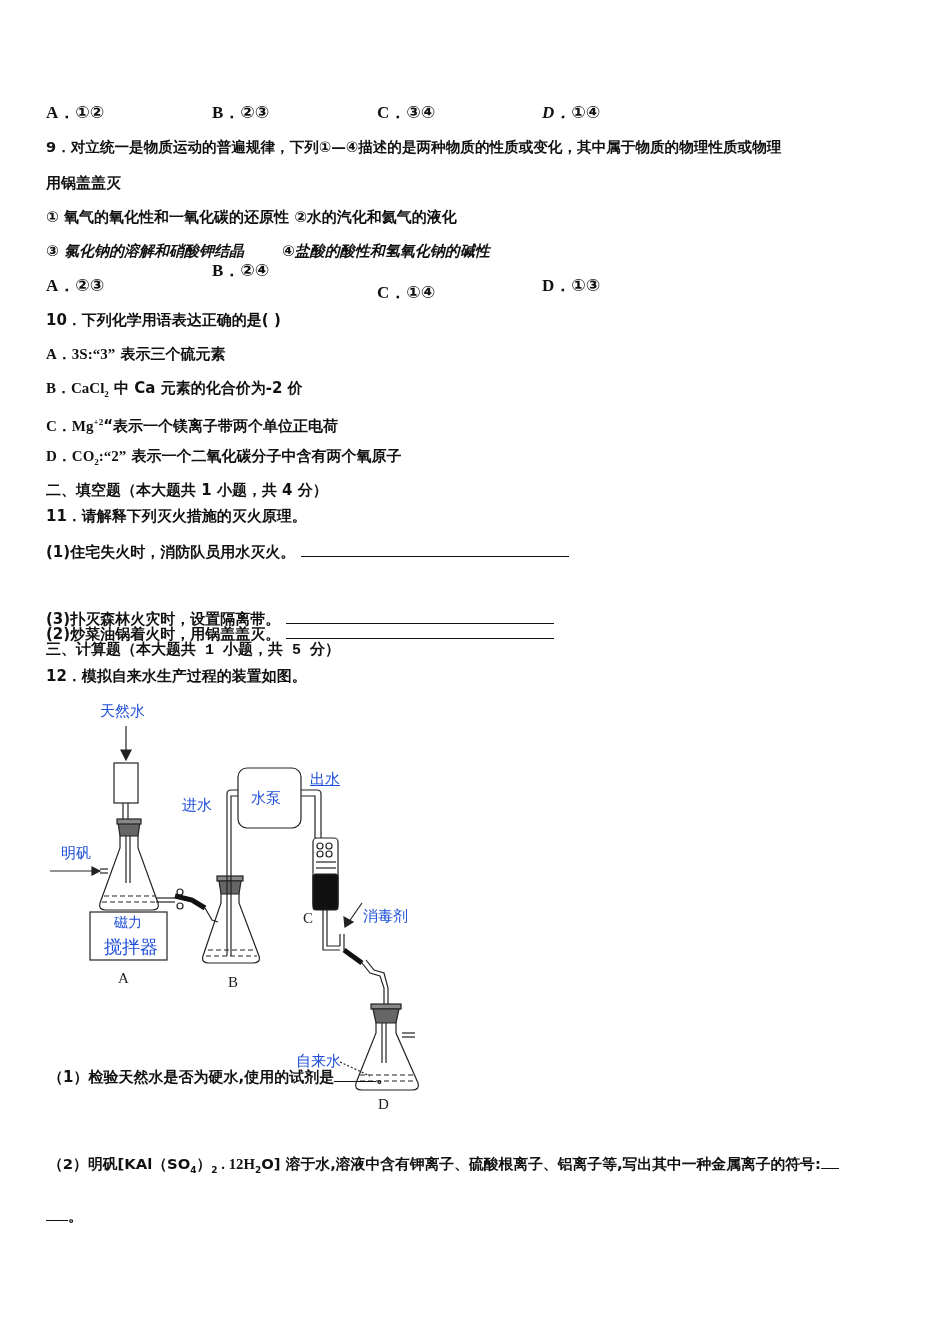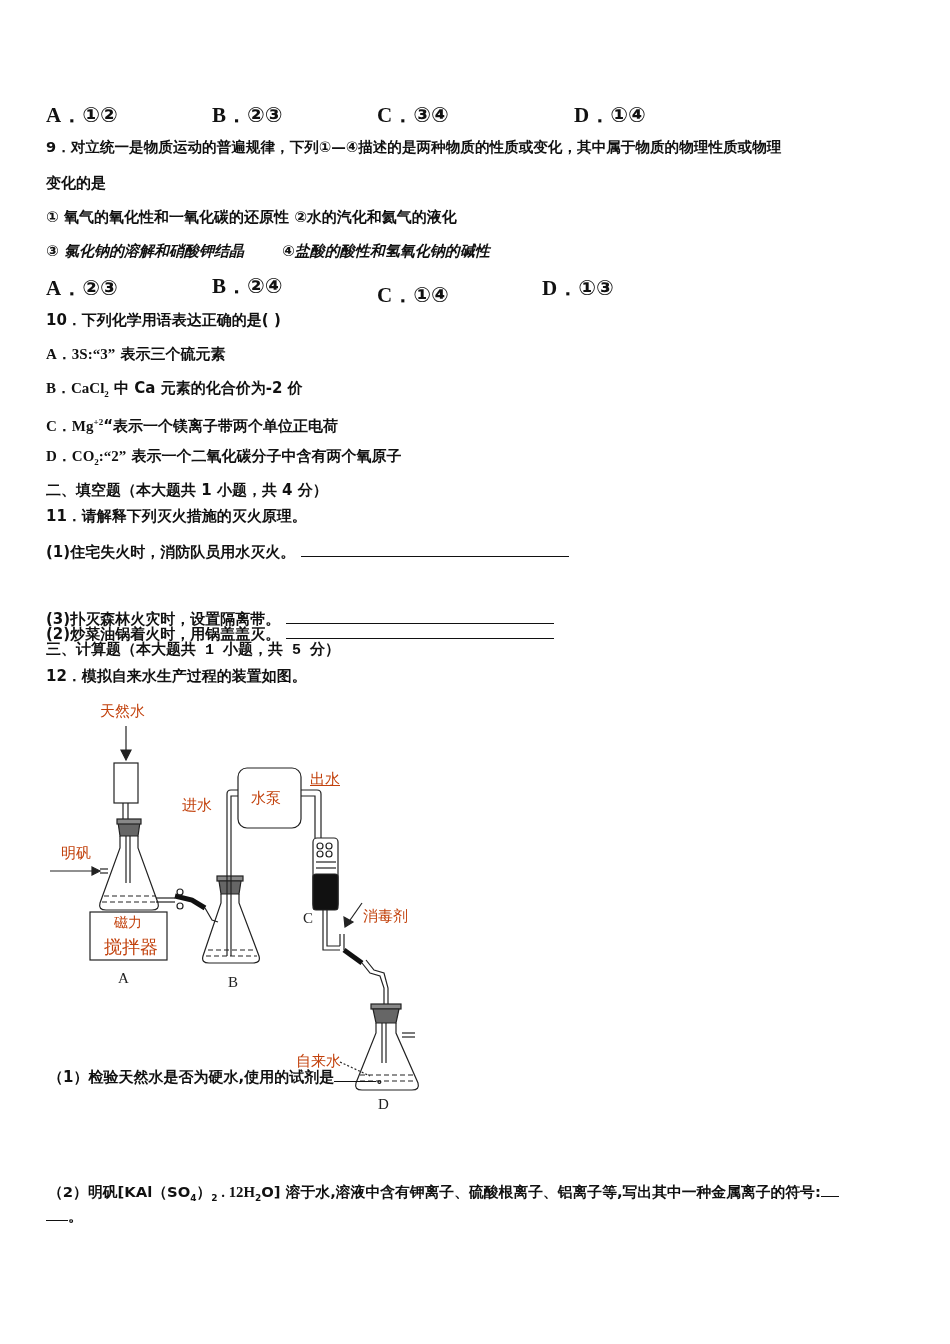--- a/index.html
+++ b/index.html
@@ -1,45 +1,45 @@
 <!DOCTYPE html>
 <html><head>
 <meta charset="utf-8">
 <style>
   html, body { margin: 0; padding: 0; background: #ffffff; }
   body { width: 950px; height: 1344px; position: relative; overflow: hidden;
          font-family: "DejaVu Sans", "Liberation Sans", sans-serif; color: #111; }
   .line { position: absolute; left: 46px; font-size: 15px; font-weight: bold; white-space: nowrap; line-height: 20px; }
-  .opt { position: absolute; font-size: 21px; font-weight: bold; white-space: nowrap; line-height: 26px; }
+  .opt { position: absolute; font-size: 17px; font-weight: bold; white-space: nowrap; line-height: 20px; }
   .serif { font-family: "Liberation Serif", "DejaVu Serif", serif; }
   .blank { display: inline-block; border-bottom: 1.3px solid #111; height: 16px; vertical-align: baseline; }
   sub, sup { font-size: 9px; }
   .diagram { position: absolute; left: 40px; top: 698px; width: 400px; height: 420px; }
-  .dlabel { position: absolute; font-size: 15px; font-weight: normal; font-family: "DejaVu Sans", sans-serif; color: #c2410c; white-space: nowrap; }
+  .dlabel { position: absolute; font-size: 15px; font-weight: normal; font-family: "DejaVu Sans", sans-serif; color: #1d4ed8; white-space: nowrap; }
   .dletter { position: absolute; font-size: 15px; font-family: "Liberation Serif", serif; color: #222; }
 </style>
 </head>
 <body>
 
 <div class="opt" style="left:46px; top:102px;"><span class="serif">A．</span><span>①②</span></div>
 <div class="opt" style="left:212px; top:102px;"><span class="serif">B．</span><span>②③</span></div>
 <div class="opt" style="left:377px; top:102px;"><span class="serif">C．</span><span>③④</span></div>
-<div class="opt" style="left:574px; top:102px;"><span class="serif">D．</span><span>①④</span></div>
+<div class="opt" style="left:542px; top:102px;font-style:italic;"><span class="serif">D．</span><span>①④</span></div>
 
 <div class="line" style="top:137px; font-size:14.6px;">9．对立统一是物质运动的普遍规律，下列①—④描述的是两种物质的性质或变化，其中属于物质的物理性质或物理</div>
-<div class="line" style="top:173px;">变化的是</div>
+<div class="line" style="top:173px;">用锅盖盖灭</div>
 <div class="line" style="top:207px;">
   <span>① 氧气的氧化性和一氧化碳的还原性</span>
   <span>②水的汽化和氦气的液化</span>
 </div>
 <div class="line" style="top:241px;font-style:italic;">
   <span>③ 氯化钠的溶解和硝酸钾结晶</span><span style="display:inline-block;width:38px;"></span><span>④盐酸的酸性和氢氧化钠的碱性</span>
 </div>
 <div class="opt" style="left:46px; top:275px;"><span class="serif">A．</span><span>②③</span></div>
-<div class="opt" style="left:212px; top:273px;"><span class="serif">B．</span><span>②④</span></div>
+<div class="opt" style="left:212px; top:260px;"><span class="serif">B．</span><span>②④</span></div>
 <div class="opt" style="left:377px; top:275px;margin-top:7px;"><span class="serif">C．</span><span>①④</span></div>
 <div class="opt" style="left:542px; top:275px;"><span class="serif">D．</span><span>①③</span></div>
 
 <div class="line" style="top:310px;">10．下列化学用语表达正确的是(   )</div>
 <div class="line" style="top:344px;"><span class="serif">A．</span><span class="serif">3S:“3”</span><span> 表示三个硫元素</span></div>
 <div class="line" style="top:378px;"><span class="serif">B．</span><span class="serif">CaCl</span><sub class="serif">2</sub><span> 中 Ca 元素的化合价为-2 价</span></div>
 <div class="line" style="top:412px;"><span class="serif">C．</span><span class="serif">Mg</span><sup class="serif">+2</sup><span>“表示一个镁离子带两个单位正电荷</span></div>
 <div class="line" style="top:446px;"><span class="serif">D．</span><span class="serif">CO</span><sub class="serif">2</sub><span class="serif">:“2”</span><span> 表示一个二氧化碳分子中含有两个氧原子</span></div>
 
 <div class="line" style="top:480px;">二、填空题（本大题共 1 小题，共 4 分）</div>
@@ -145,14 +145,14 @@
   <span class="dlabel" style="left:270px; top:72px;text-decoration:underline;">出水</span>
   <span class="dlabel" style="left:323px; top:209px;">消毒剂</span>
   <span class="dlabel" style="left:256px; top:354px;">自来水</span>
   <span class="dletter" style="left:78px; top:272px;">A</span>
   <span class="dletter" style="left:188px; top:276px;">B</span>
   <span class="dletter" style="left:263px; top:212px;">C</span>
   <span class="dletter" style="left:338px; top:398px;">D</span>
 </div>
 
 <div class="line" style="top:1065px; left:48px;"><span>（1）检验天然水是否为硬水,使用的试剂是</span><span class="blank" style="width:42px;"></span><span>。</span></div>
-<div class="line" style="top:1180px; left:48px; font-size:14.8px;"><span>（2）明矾[KAl（SO</span><sub>4</sub><span>）</span><sub>2</sub><span class="serif"> . 12H</span><sub>2</sub><span>O] 溶于水,溶液中含有钾离子、硫酸根离子、铝离子等,写出其中一种金属离子的符号:</span><span class="blank" style="width:18px;"></span></div>
+<div class="line" style="top:1152px; left:48px; font-size:14.8px;"><span>（2）明矾[KAl（SO</span><sub>4</sub><span>）</span><sub>2</sub><span class="serif"> . 12H</span><sub>2</sub><span>O] 溶于水,溶液中含有钾离子、硫酸根离子、铝离子等,写出其中一种金属离子的符号:</span><span class="blank" style="width:18px;"></span></div>
 <div class="line" style="top:1204px; left:46px;"><span class="blank" style="width:22px;"></span><span>。</span></div>
 
 </body></html>

